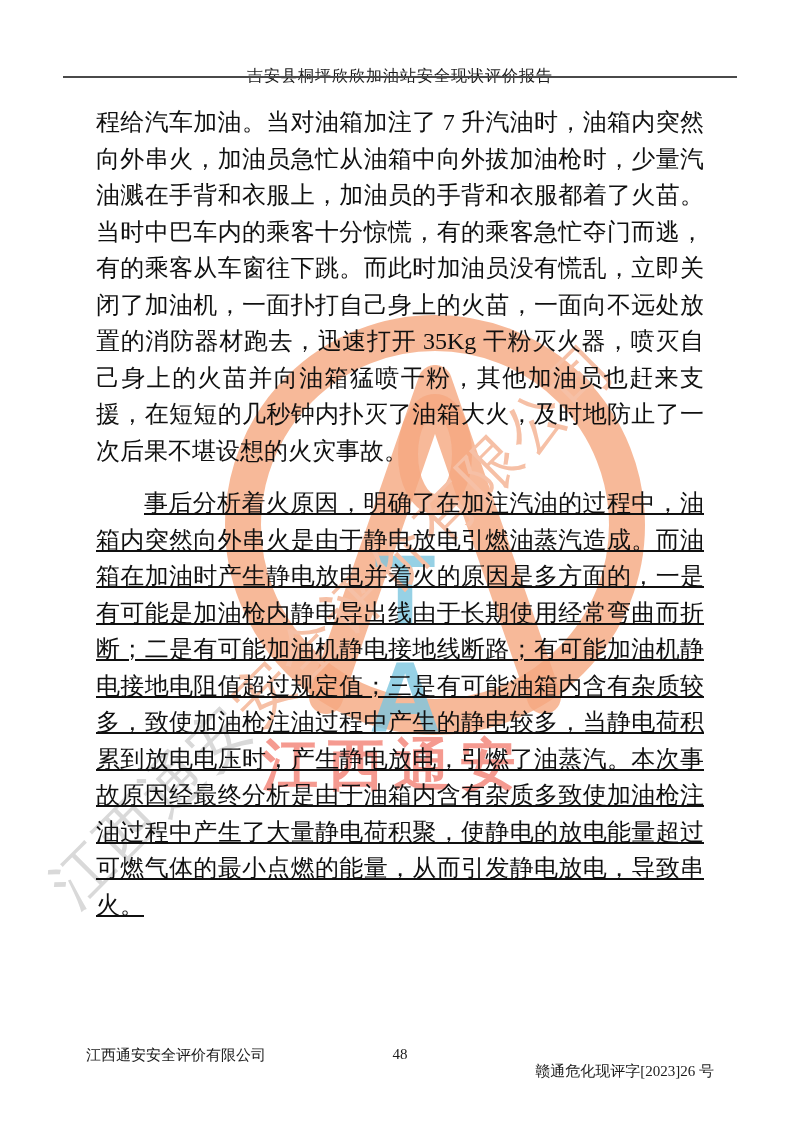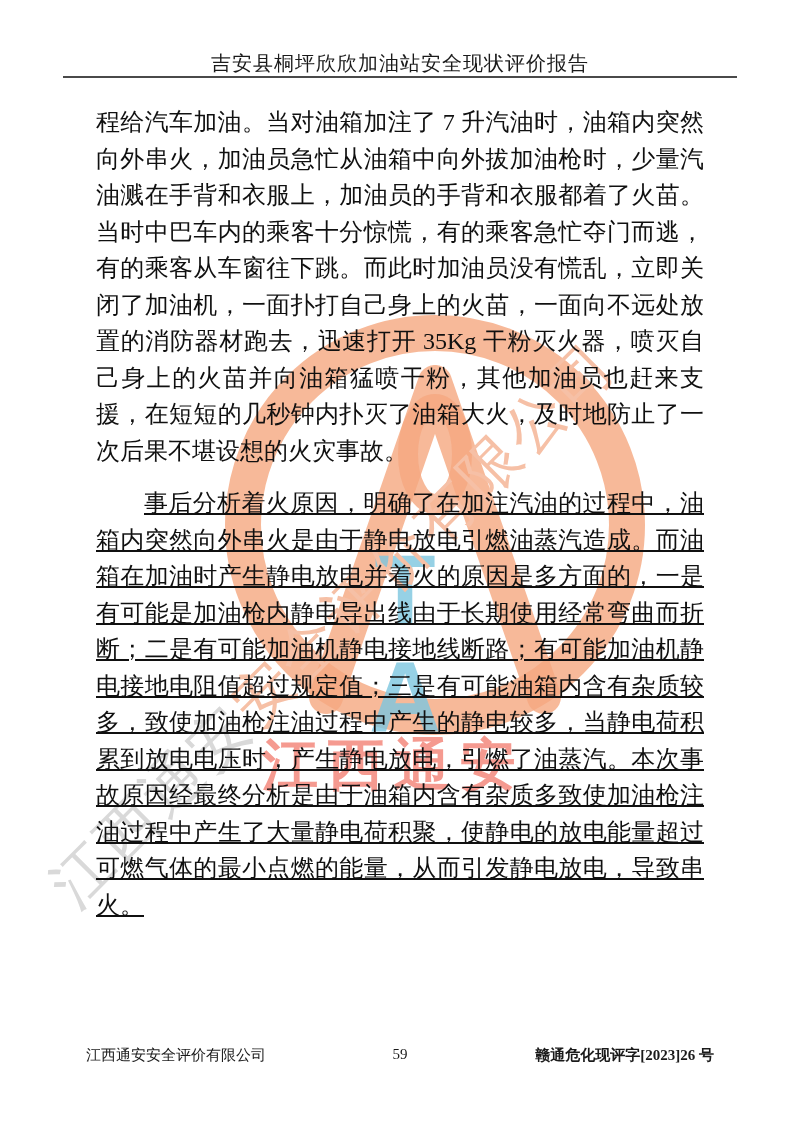--- a/index.html
+++ b/index.html
@@ -5,22 +5,22 @@
   html,body{margin:0;padding:0;}
   body{
     width:800px;height:1131px;position:relative;background:#ffffff;
     font-family:"Liberation Serif","DejaVu Serif",serif;
     overflow:hidden;
   }
   .page{position:absolute;inset:0;}
 
   
   .header-title{
-    position:absolute;top:50px;left:0;width:100%;
-    text-align:center;font-size:20px;color:#1a1a1a;letter-spacing:1px;
+    position:absolute;top:66px;left:0;width:100%;
+    text-align:center;font-size:16px;color:#1a1a1a;letter-spacing:1px;
   }
   .header-rule{
     position:absolute;top:76px;left:63px;right:63px;height:0;
     border-top:2px solid #4a4a4a;
   }
 
   
   .watermark-layer{position:absolute;inset:0;z-index:0;}
   .logo-svg{position:absolute;left:222px;top:312px;width:426px;height:426px;}
   .diagonal-text{
@@ -48,21 +48,21 @@
   }
   .para.indent{text-indent:2em;text-decoration:underline;}
 
   
   .footer{
     position:absolute;top:1046px;left:86px;right:86px;z-index:2;
     font-size:15px;color:#1a1a1a;
   }
   .footer-left{position:absolute;left:0;top:0;}
   .footer-center{position:absolute;left:0;right:0;text-align:center;top:0;}
-  .footer-right{position:absolute;right:0;top:0;font-weight:bold;}
+  .footer-right{position:absolute;right:0;top:16px;}
 </style>
 </head>
 <body>
 
 <div class="page">
 
   <div class="watermark-layer">
 
     <svg class="logo-svg" viewBox="0 0 426 426">
       <circle cx="213" cy="213" r="192" fill="none" stroke="#f5a87f" stroke-opacity="0.8" stroke-width="36"></circle>
@@ -82,17 +82,17 @@
   <div class="header-title">吉安县桐坪欣欣加油站安全现状评价报告</div>
   <div class="header-rule"></div>
 
   <div class="content">
     <p class="para">程给汽车加油。当对油箱加注了 7 升汽油时，油箱内突然向外串火，加油员急忙从油箱中向外拔加油枪时，少量汽油溅在手背和衣服上，加油员的手背和衣服都着了火苗。当时中巴车内的乘客十分惊慌，有的乘客急忙夺门而逃，有的乘客从车窗往下跳。而此时加油员没有慌乱，立即关闭了加油机，一面扑打自己身上的火苗，一面向不远处放置的消防器材跑去，迅速打开 35Kg 干粉灭火器，喷灭自己身上的火苗并向油箱猛喷干粉，其他加油员也赶来支援，在短短的几秒钟内扑灭了油箱大火，及时地防止了一次后果不堪设想的火灾事故。</p>
     <p class="para indent">事后分析着火原因，明确了在加注汽油的过程中，油箱内突然向外串火是由于静电放电引燃油蒸汽造成。而油箱在加油时产生静电放电并着火的原因是多方面的，一是有可能是加油枪内静电导出线由于长期使用经常弯曲而折断；二是有可能加油机静电接地线断路；有可能加油机静电接地电阻值超过规定值；三是有可能油箱内含有杂质较多，致使加油枪注油过程中产生的静电较多，当静电荷积累到放电电压时，产生静电放电，引燃了油蒸汽。本次事故原因经最终分析是由于油箱内含有杂质多致使加油枪注油过程中产生了大量静电荷积聚，使静电的放电能量超过可燃气体的最小点燃的能量，从而引发静电放电，导致串火。</p>
   </div>
 
   <div class="footer">
     <span class="footer-left">江西通安安全评价有限公司</span>
-    <span class="footer-center">59</span>
+    <span class="footer-center">48</span>
     <span class="footer-right">赣通危化现评字[2023]26 号</span>
   </div>
 
 </div>
 
 </body></html>

